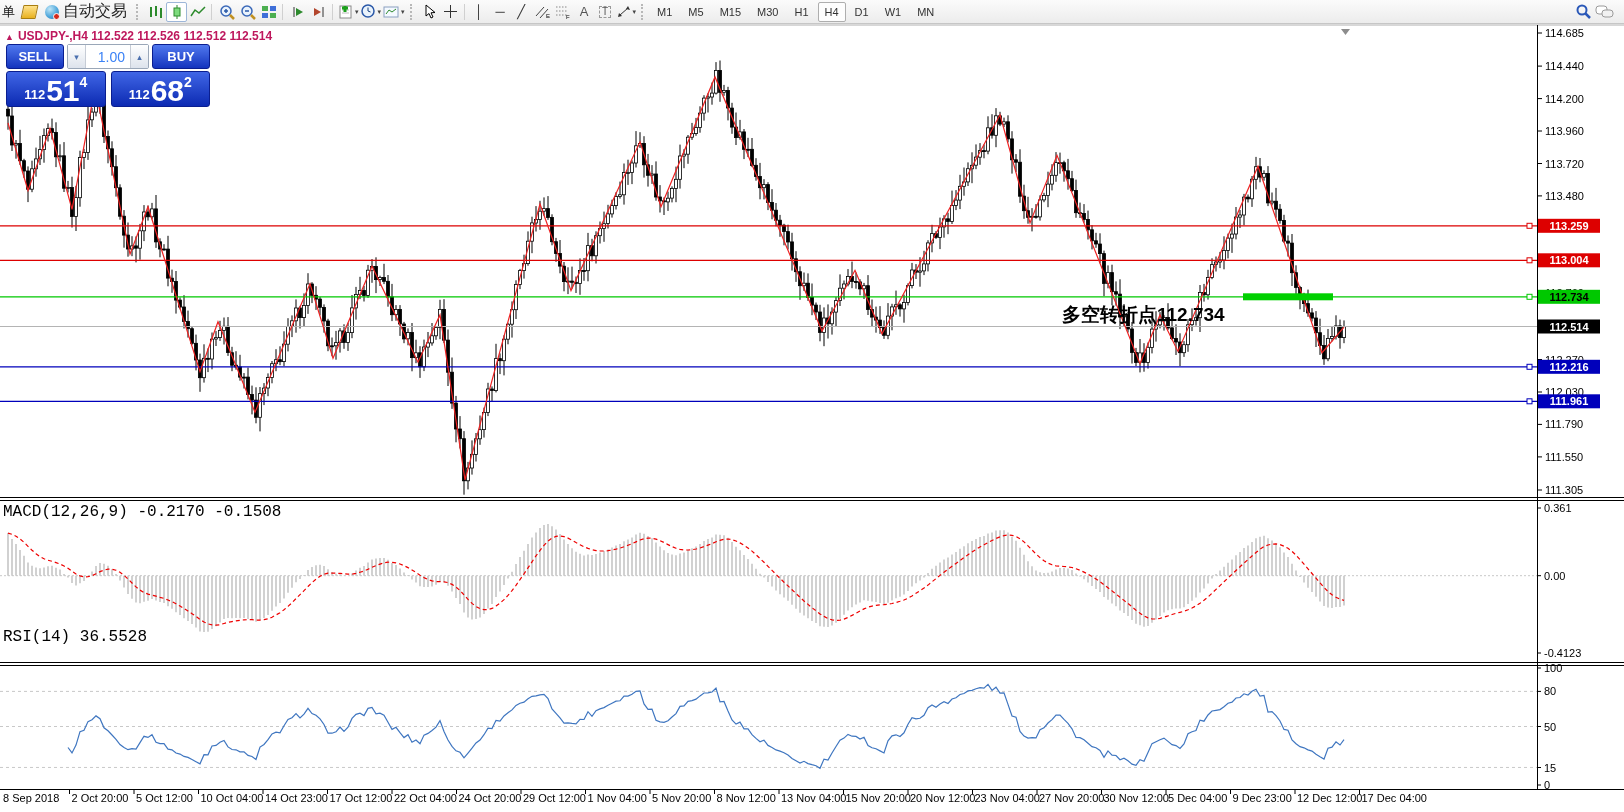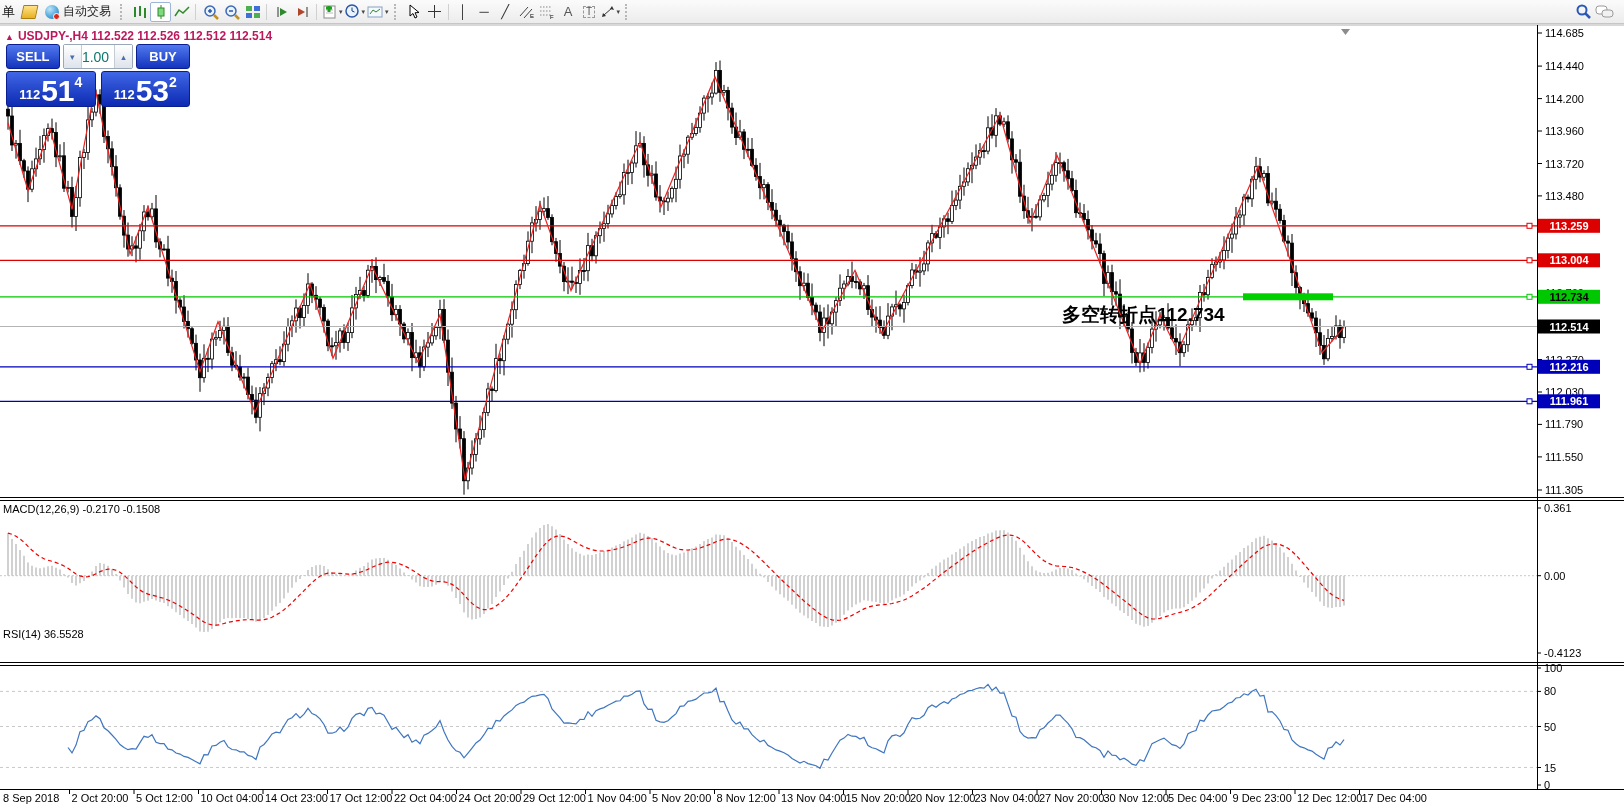--- a/index.html
+++ b/index.html
@@ -22,32 +22,32 @@
   .order-text{font-size:13px;color:#111;margin:0 4px 0 0;}
   .at-ball{width:14px;height:14px;border-radius:50%;position:relative;
     background:radial-gradient(circle at 35% 30%,#bfe6f7,#51a8dc 55%,#1f6fae);margin-right:4px;}
   .at-ball .dot{position:absolute;right:-1px;bottom:-1px;width:7px;height:7px;border-radius:50%;
     background:#d42a1e;border:1px solid #fff;box-sizing:border-box;}
   .no-icon{width:13px;height:12px;background:linear-gradient(#ffe28a,#e8b11f);
     border:1px solid #a87d10;transform:skewX(-12deg);border-radius:1px;}
   
   .chart-header{position:absolute;left:5px;top:29px;z-index:6;font-size:12px;font-weight:bold;color:#be185d;}
   .chart-header .tri{font-size:9px;margin-right:4px;font-weight:normal;}
-  .ind-label{position:absolute;left:3px;z-index:6;font-size:11px;color:#000;}
+  .ind-label{position:absolute;left:3px;z-index:6;font-size:16px;color:#000;font-family:Liberation Mono, monospace;}
   #macd-label{top:503px;} #rsi-label{top:628px;}
   
-  .trade-panel{position:absolute;left:6px;top:44px;z-index:7;width:184px;}
+  .trade-panel{position:absolute;left:6px;top:44px;z-index:7;width:204px;}
   .tp-row1{display:flex;height:25px;}
   .btn-trade{width:58px;background:linear-gradient(#5078ee,#1434be);color:#fff;font-size:13px;font-weight:bold;
     display:flex;align-items:center;justify-content:center;border:1px solid #0a1e90;border-radius:3px;box-sizing:border-box;}
   .vol-wrap{display:flex;flex:1;margin:0 3px;border:1px solid #9aa7b8;border-radius:2px;background:#fff;box-sizing:border-box;}
   .vol-btn{width:17px;background:linear-gradient(#ffffff,#dde3ec);color:#4a6fae;font-size:9px;
     display:flex;align-items:center;justify-content:center;}
   .vol-btn.dn{border-right:1px solid #c6ccd6;} .vol-btn.up{border-left:1px solid #c6ccd6;}
-  .vol-val{flex:1;display:flex;align-items:center;justify-content:flex-end;padding-right:5px;font-size:14px;color:#0f766e;}
+  .vol-val{flex:1;display:flex;align-items:center;justify-content:flex-end;padding-right:5px;font-size:14px;color:#3b82f6;}
   .tp-row2{display:flex;gap:5px;margin-top:2px;height:36px;}
   .price-box{flex:1;background:linear-gradient(#4066e6,#0c2ab2);border:1px solid #0a1e90;border-radius:3px;color:#fff;
     display:flex;align-items:flex-end;justify-content:center;padding-bottom:3px;box-sizing:border-box;}
   .pp{font-size:13px;font-weight:bold;margin-right:1px;line-height:1.2;}
   .pb{font-size:30px;font-weight:bold;line-height:0.85;text-align:right;}
   .ps{font-size:14px;font-weight:bold;align-self:flex-start;margin-top:2px;}
   
   #chart-svg{position:absolute;left:0;top:0;z-index:1;}
   svg text{font-family:"Liberation Sans","DejaVu Sans",sans-serif;font-size:11px;fill:#000;}
 </style>
@@ -56,21 +56,21 @@
 
 <div class="toolbar">
   <span class="order-text">单</span>
   <div class="tb-btn">
       <div class="no-icon"></div>
     </div>
   <div class="tb-btn" style="min-width:0;padding:0 4px;">
     <span class="at-ball">
         <span class="dot"></span>
       </span>
-    <span style="font-size:12px;">自动交易</span>
+    <span style="font-size:16px;">自动交易</span>
   </div>
   <div class="grip"></div>
 
   <div class="tb-btn">
     <svg width="16" height="14">
         <g stroke="#2c8a2c" stroke-width="2">
           <line x1="3" y1="2" x2="3" y2="12"></line>
           <line x1="8" y1="1" x2="8" y2="11"></line>
           <line x1="13" y1="3" x2="13" y2="13"></line>
         </g>
@@ -203,20 +203,31 @@
   <div class="tb-btn">
     <svg width="14" height="13">
         <line x1="3" y1="10" x2="11" y2="3" stroke="#333"></line>
         <polygon points="11,1 13,5 9,4" fill="#333"></polygon>
         <polygon points="1,12 5,11 2,8" fill="#333"></polygon>
       </svg>
     <span class="dd">▾</span>
   </div>
   <div class="grip"></div>
 
+  <div id="tf-bar" style="display:flex;align-items:center;gap:2px;">
+      <div class="tf-btn">M1</div>
+      <div class="tf-btn">M5</div>
+      <div class="tf-btn">M15</div>
+      <div class="tf-btn">M30</div>
+      <div class="tf-btn">H1</div>
+      <div class="tf-btn active">H4</div>
+      <div class="tf-btn">D1</div>
+      <div class="tf-btn">W1</div>
+      <div class="tf-btn">MN</div>
+    </div>
 
   <div class="spacer"></div>
   <div class="tb-btn">
     <svg width="17" height="17">
         <circle cx="7" cy="7" r="4.5" fill="none" stroke="#2a58b8" stroke-width="2"></circle>
         <line x1="10.5" y1="10.5" x2="15" y2="15" stroke="#2a58b8" stroke-width="2.5"></line>
       </svg>
   </div>
   <div class="tb-btn" style="margin-right:8px;">
     <svg width="20" height="16">
@@ -1394,20 +1405,20 @@
     <div class="btn-trade">BUY</div>
   </div>
   <div class="tp-row2">
     <div class="price-box">
       <span class="pp">112</span>
         <span class="pb">51</span>
         <span class="ps">4</span>
     </div>
     <div class="price-box">
       <span class="pp">112</span>
-        <span class="pb">53</span>
+        <span class="pb">68</span>
         <span class="ps">2</span>
     </div>
   </div>
 </div>
 
 <div class="ind-label" id="macd-label">MACD(12,26,9) -0.2170 -0.1508</div>
 <div class="ind-label" id="rsi-label">RSI(14) 36.5528</div>
 
 </body></html>

